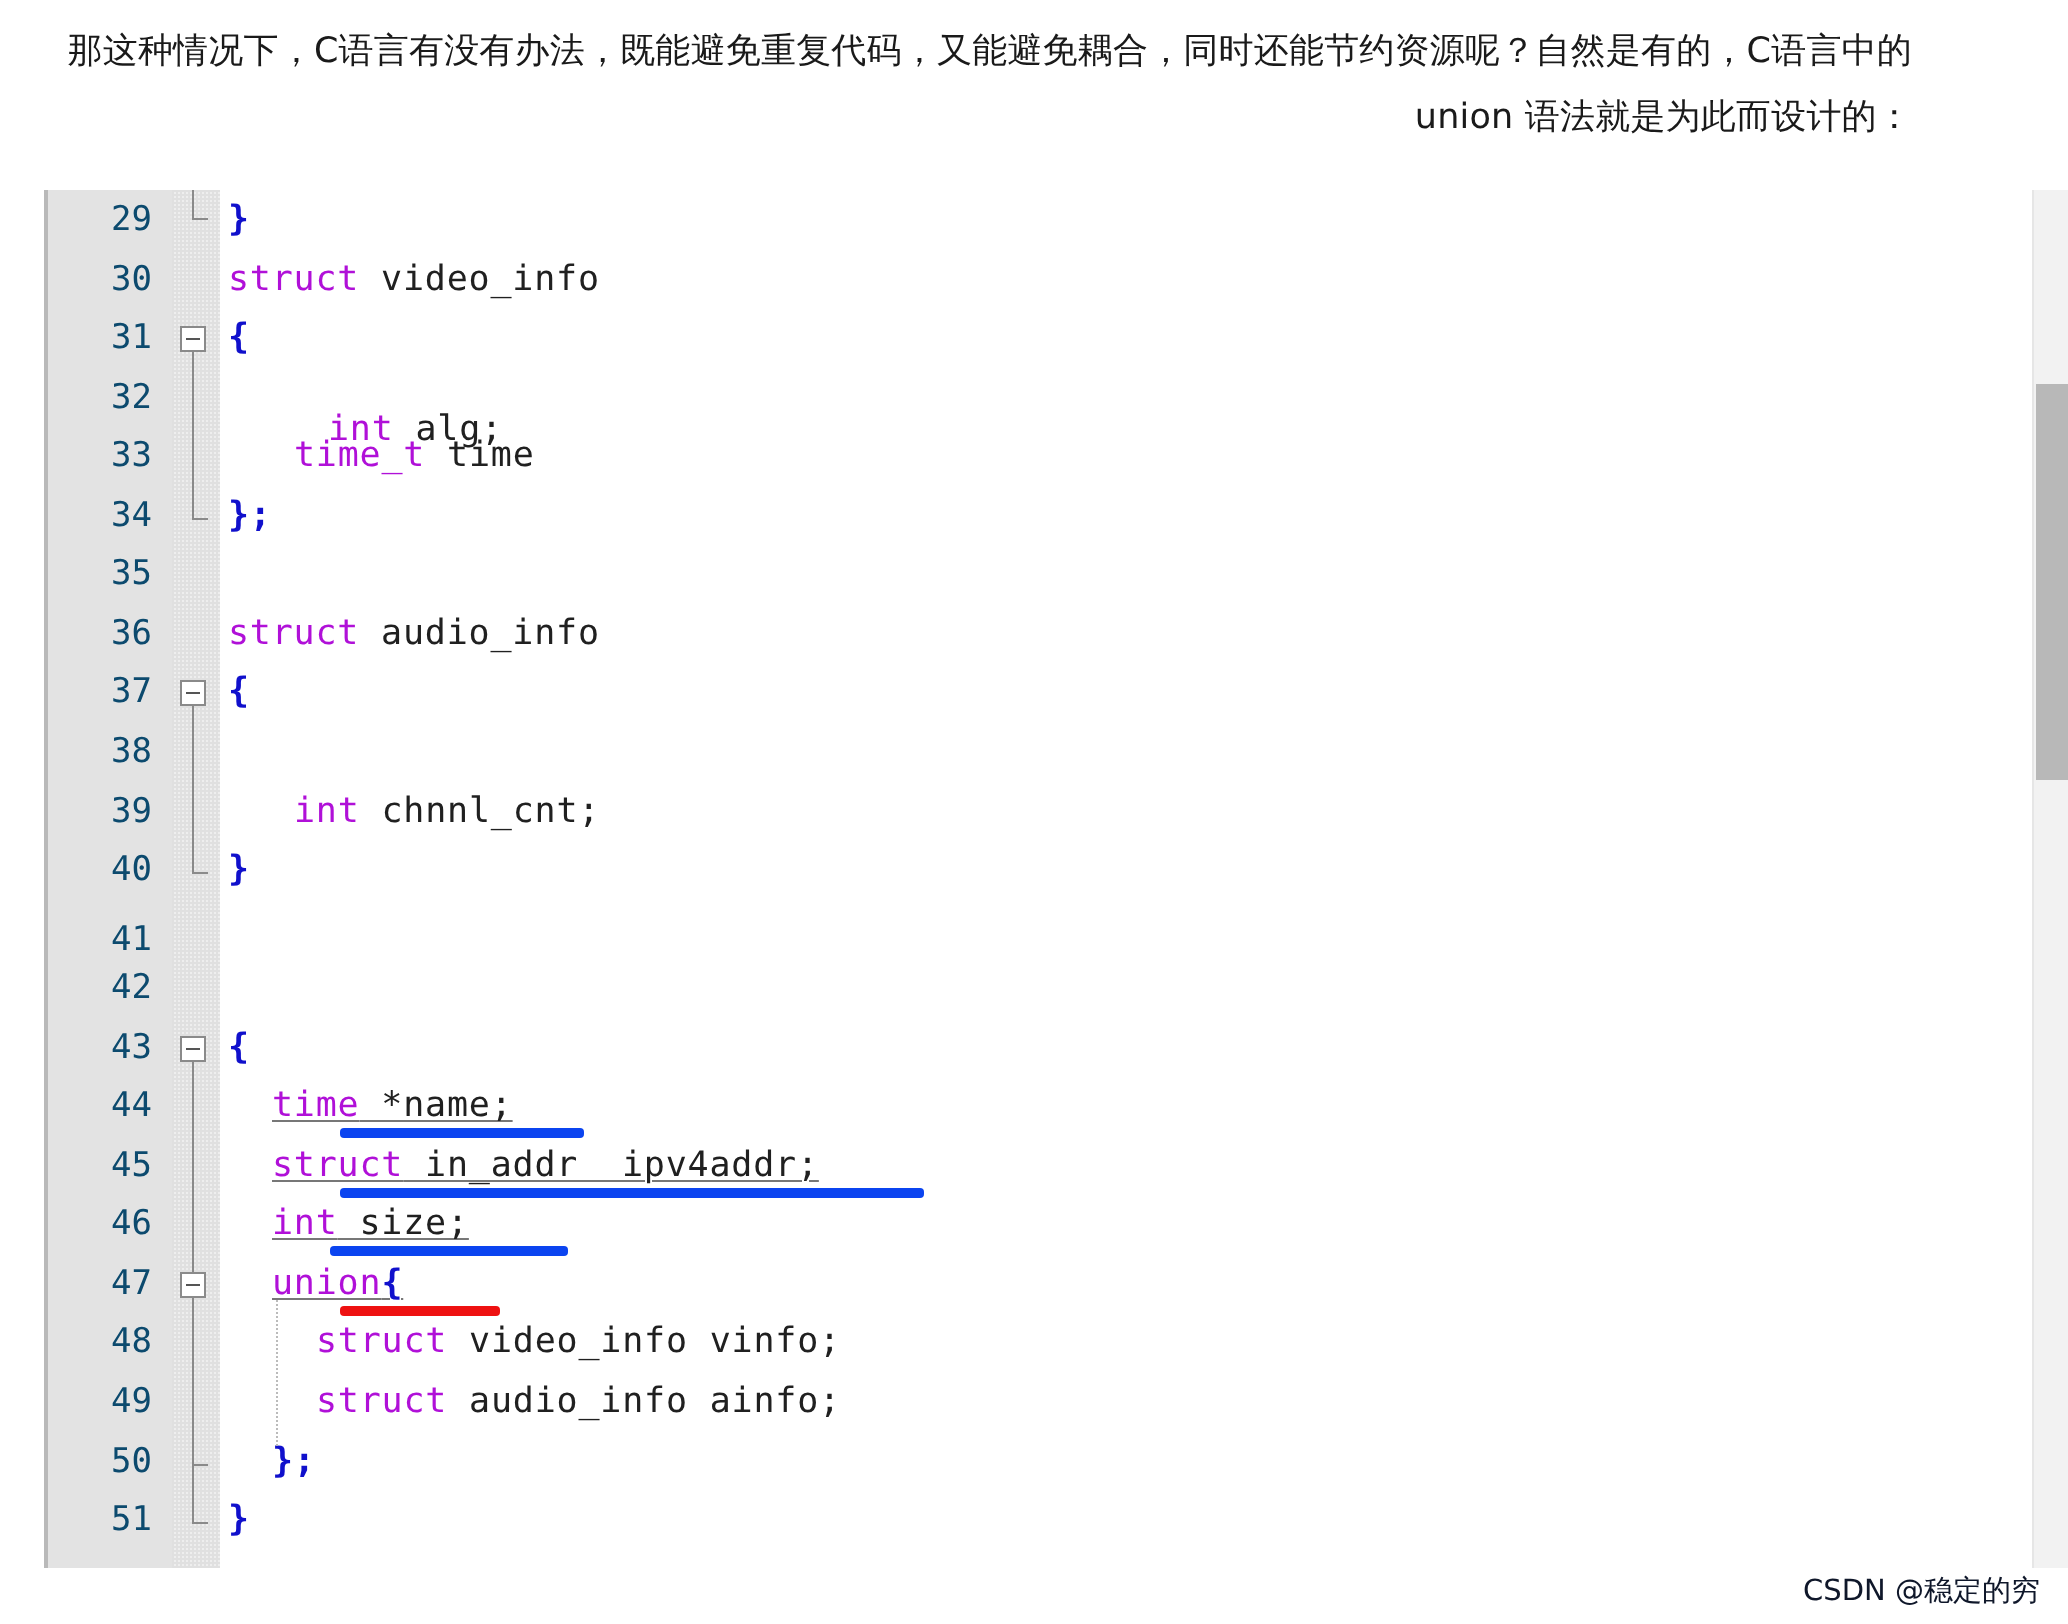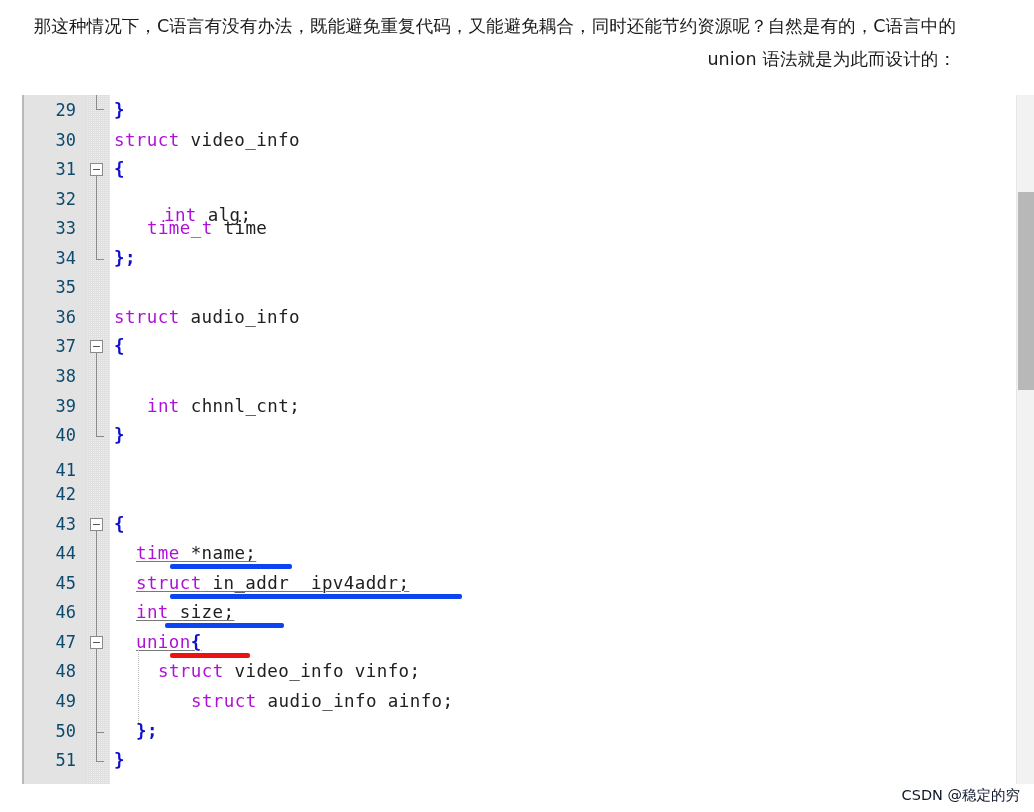--- a/index.html
+++ b/index.html
@@ -254,21 +254,21 @@
         <div class="code-line" style="top: 532.9px;">
           <span class="ln">47</span>
           <span class="code-text und" style="left: 112px;"><span class="kw">union</span><span class="brace">{</span></span>
         </div>
         <div class="code-line" style="top: 562.45px;">
           <span class="ln">48</span>
           <span class="code-text" style="left: 134px;"><span class="kw">struct</span><span class="pl"> video_info vinfo;</span></span>
         </div>
         <div class="code-line" style="top: 592px;">
           <span class="ln">49</span>
-          <span class="code-text" style="left: 134px; margin-left: 33px;"><span class="kw">struct</span><span class="pl"> audio_info ainfo;</span></span>
+          <span class="code-text" style="left: 134px;"><span class="kw">struct</span><span class="pl"> audio_info ainfo;</span></span>
         </div>
         <div class="code-line" style="top: 621.55px;">
           <span class="ln">50</span>
           <span class="code-text" style="left: 112px;"><span class="brace">};</span></span>
         </div>
         <div class="code-line" style="top: 651.1px;">
           <span class="ln">51</span>
           <span class="code-text" style="left: 90px;"><span class="brace">}</span></span>
         </div>
       </div>

